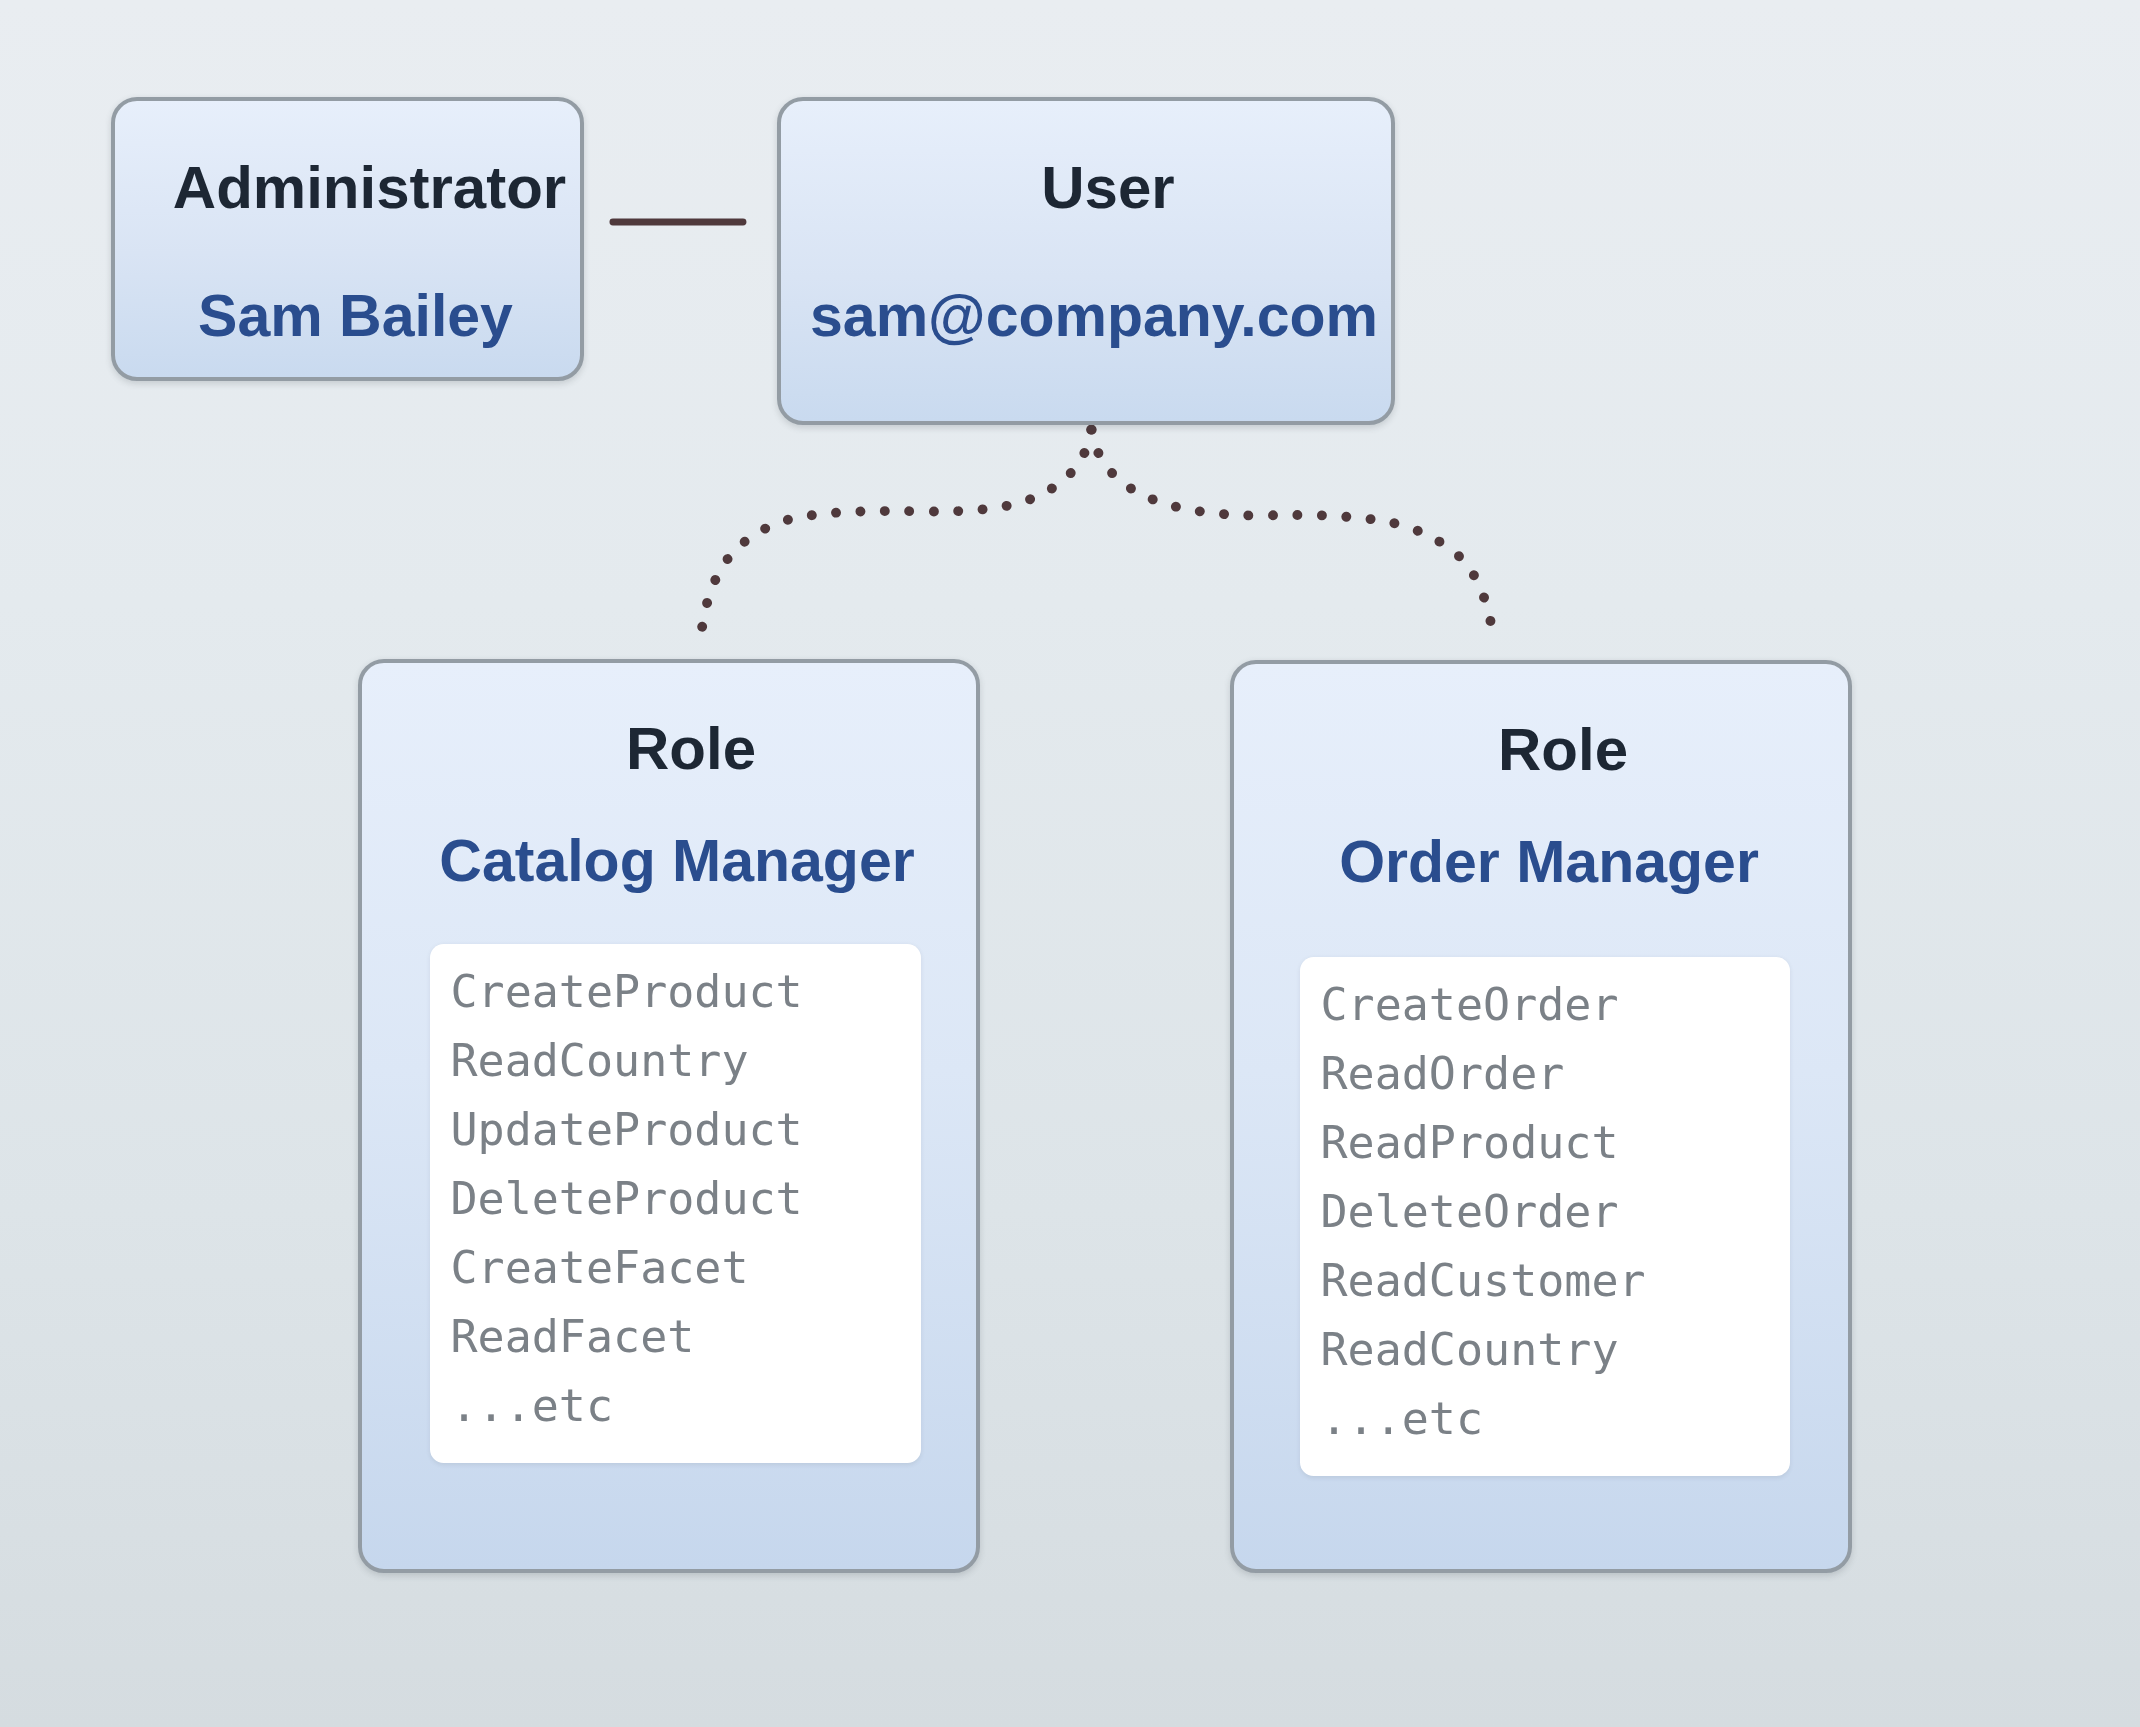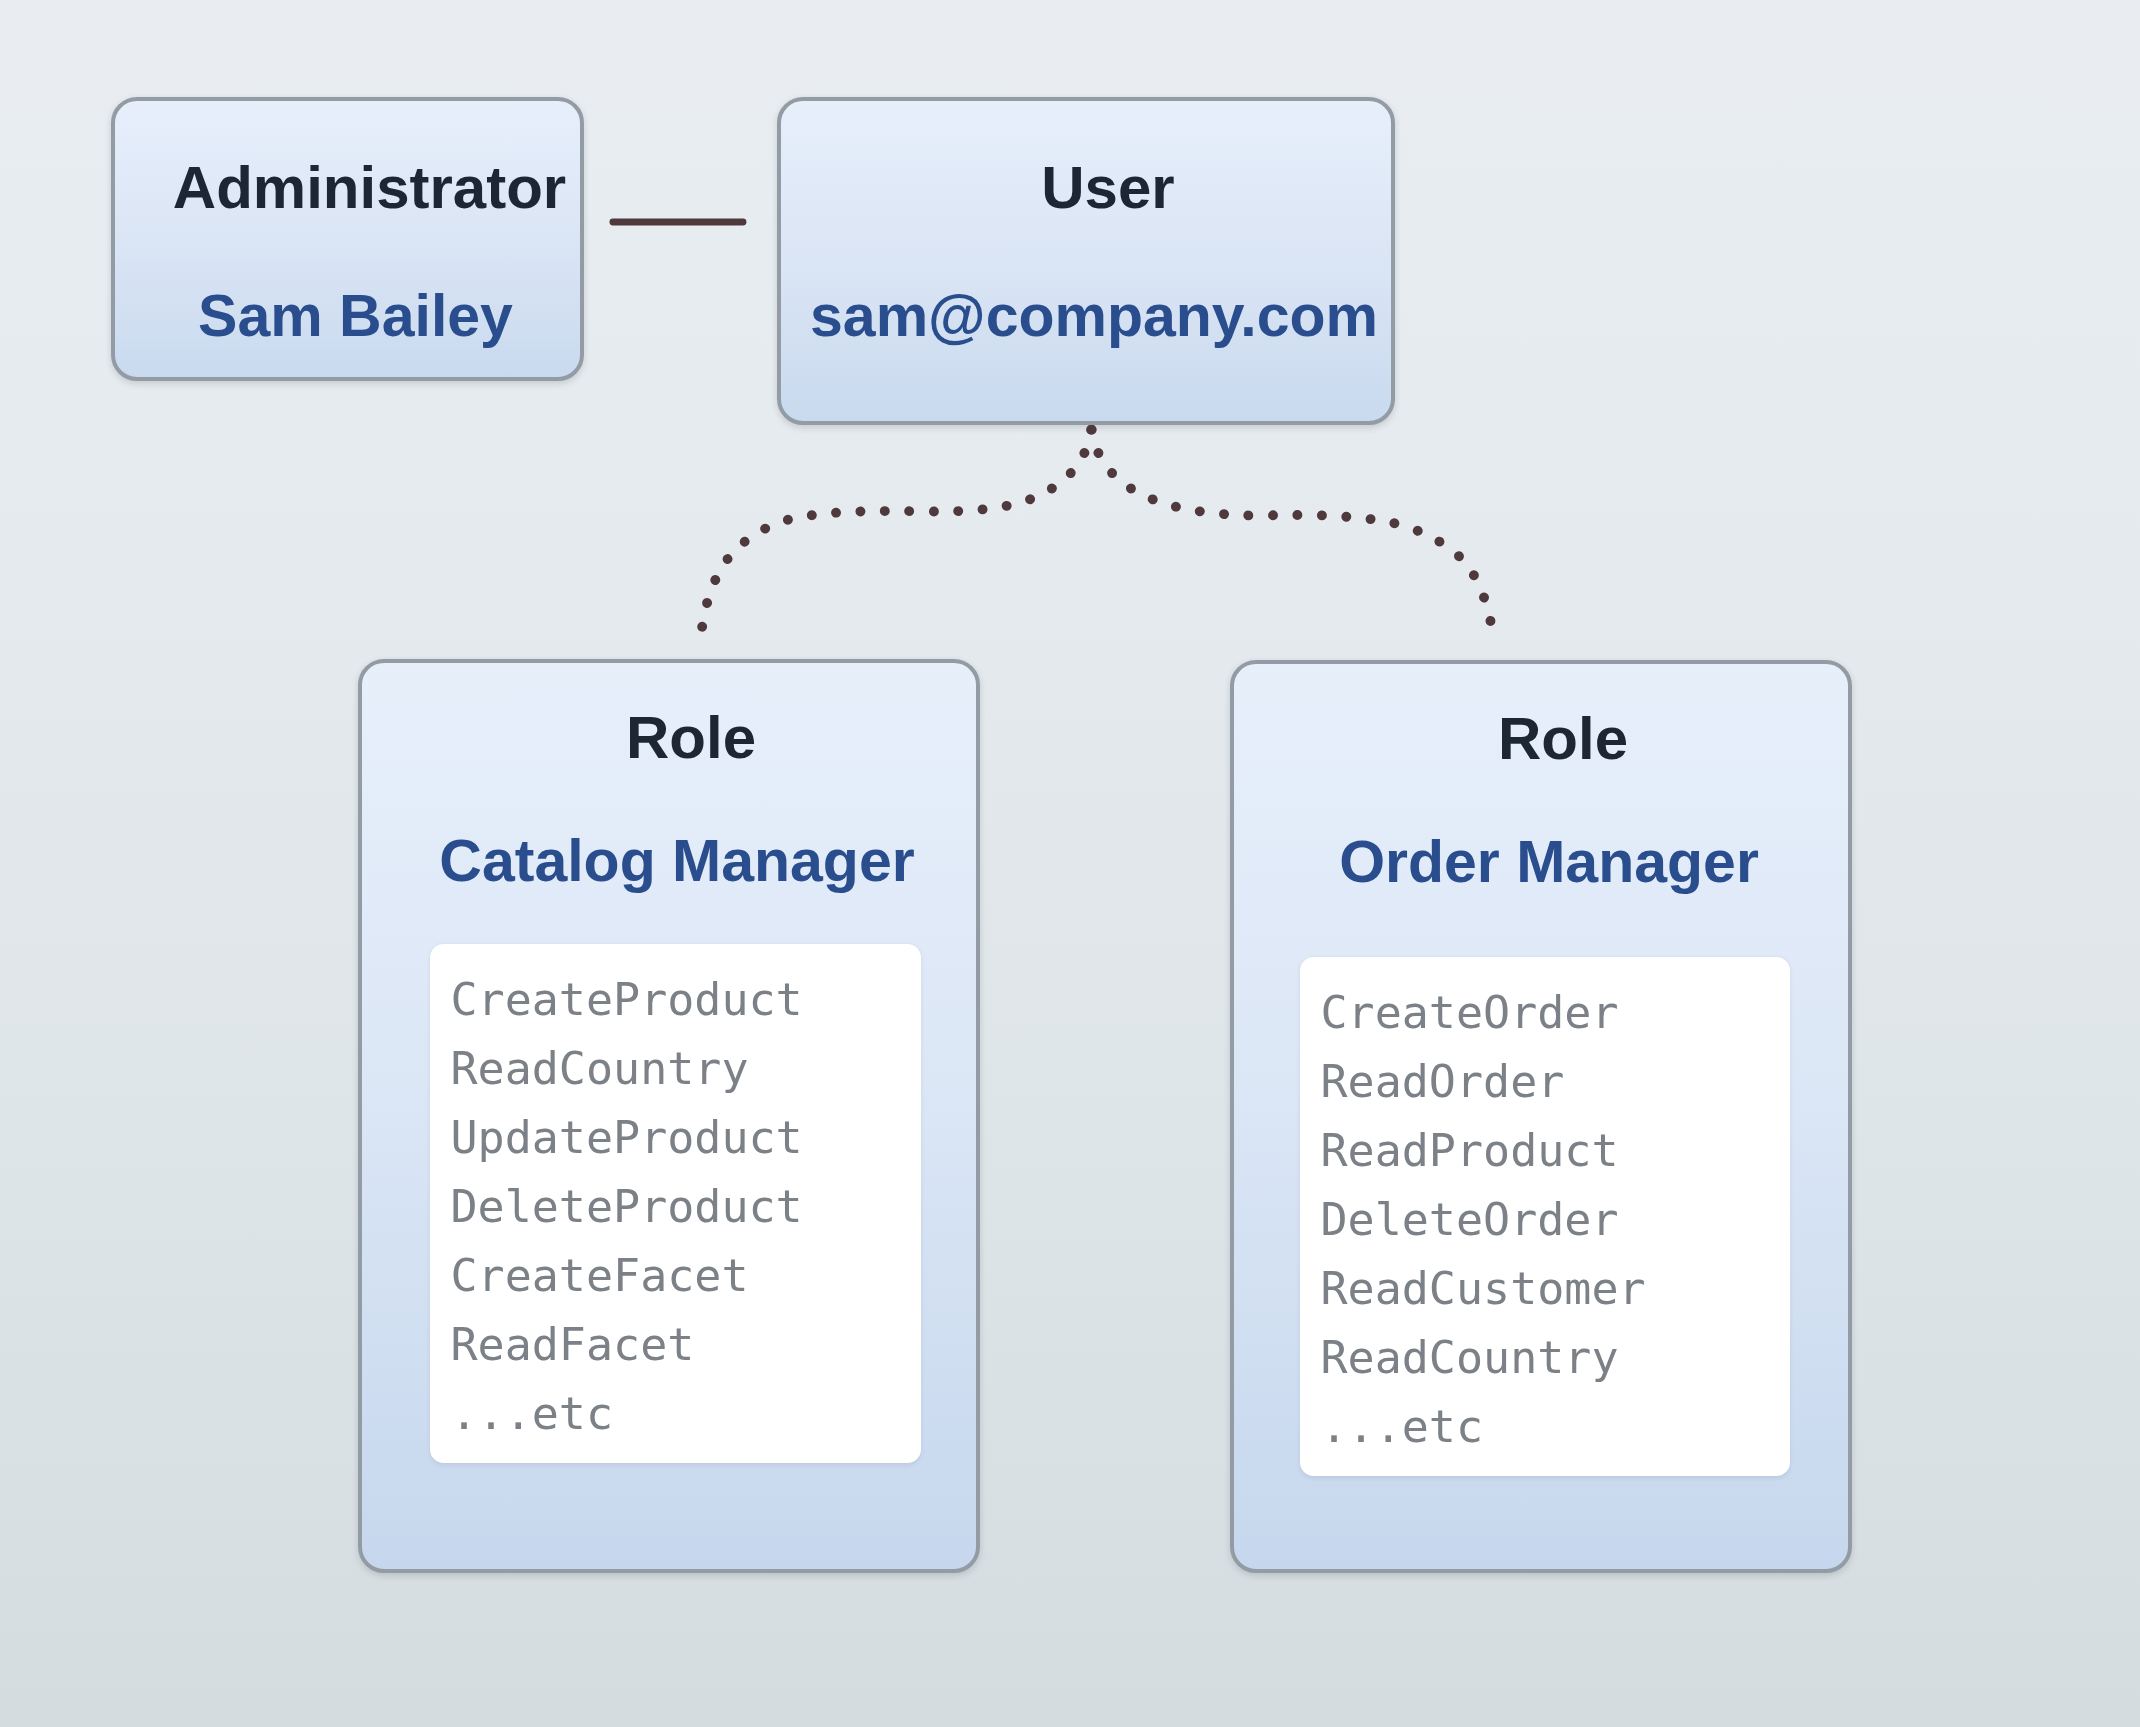--- a/index.html
+++ b/index.html
@@ -21,27 +21,27 @@
     font-weight:bold;font-size:60px;line-height:60px;color:#1d2734;
     letter-spacing:0px;
     margin-left:22px;
   }
   .entity-name{
     position:absolute;left:0;width:100%;text-align:center;
     font-weight:bold;font-size:59px;line-height:60px;color:#2a4d8e;margin-left:8px;
   }
   .node .type-label{top:57px;}
   .node .entity-name{top:185px;}
-  .card .type-label{top:45px;}
+  .card .type-label{top:56px;}
   .card .entity-name{top:168px;}
   .perm-panel{
     position:absolute;top:281px;height:519px;
     background:#ffffff;border-radius:13.7px;
     box-shadow:0 1.7px 4.3px rgba(60,70,80,0.10);
-    padding-top:21px;box-sizing:border-box;
+    padding-top:13px;box-sizing:border-box;
   }
   .perm-panel.left-panel{left:68px;width:491px;}
   .perm-panel.right-panel{left:66px;width:490px;margin-top:12px;}
   .perm-line{
     font-family:"DejaVu Sans Mono",monospace;
     font-size:45px;line-height:69px;
     color:#7b8187;padding-left:20.5px;white-space:pre;
   }
 </style>
 </head>

